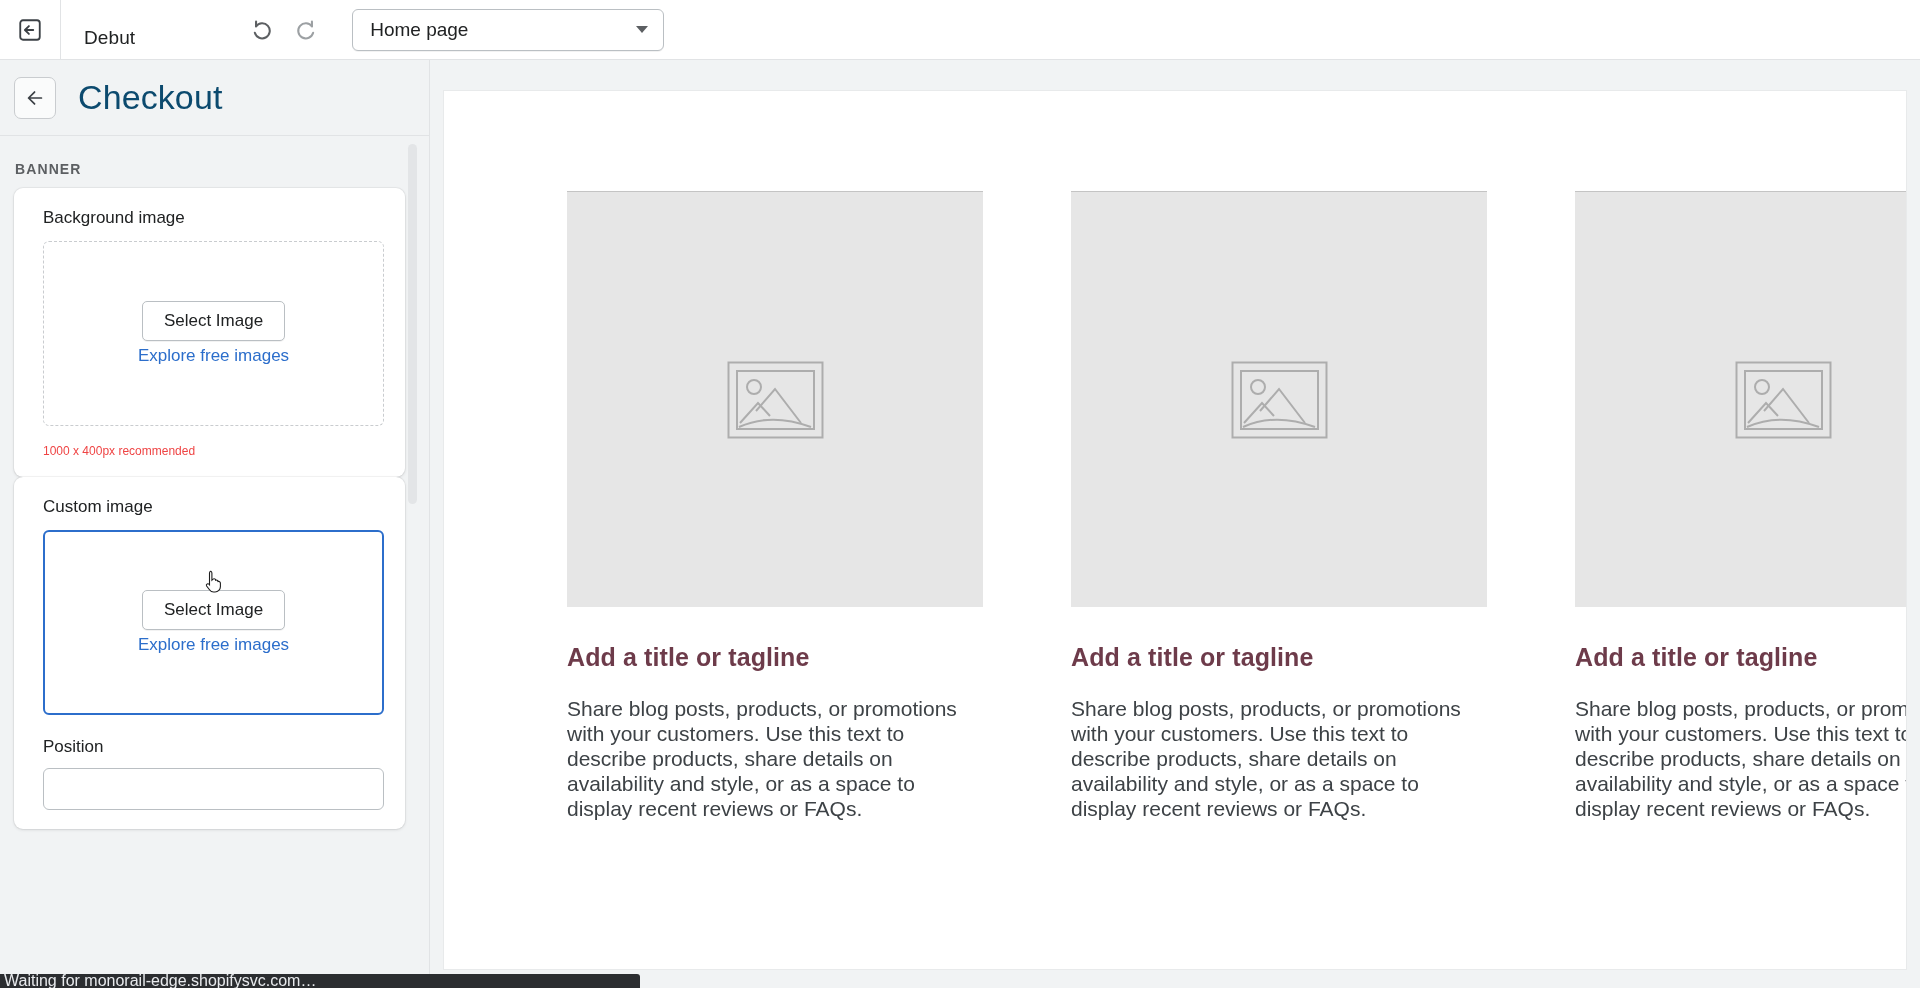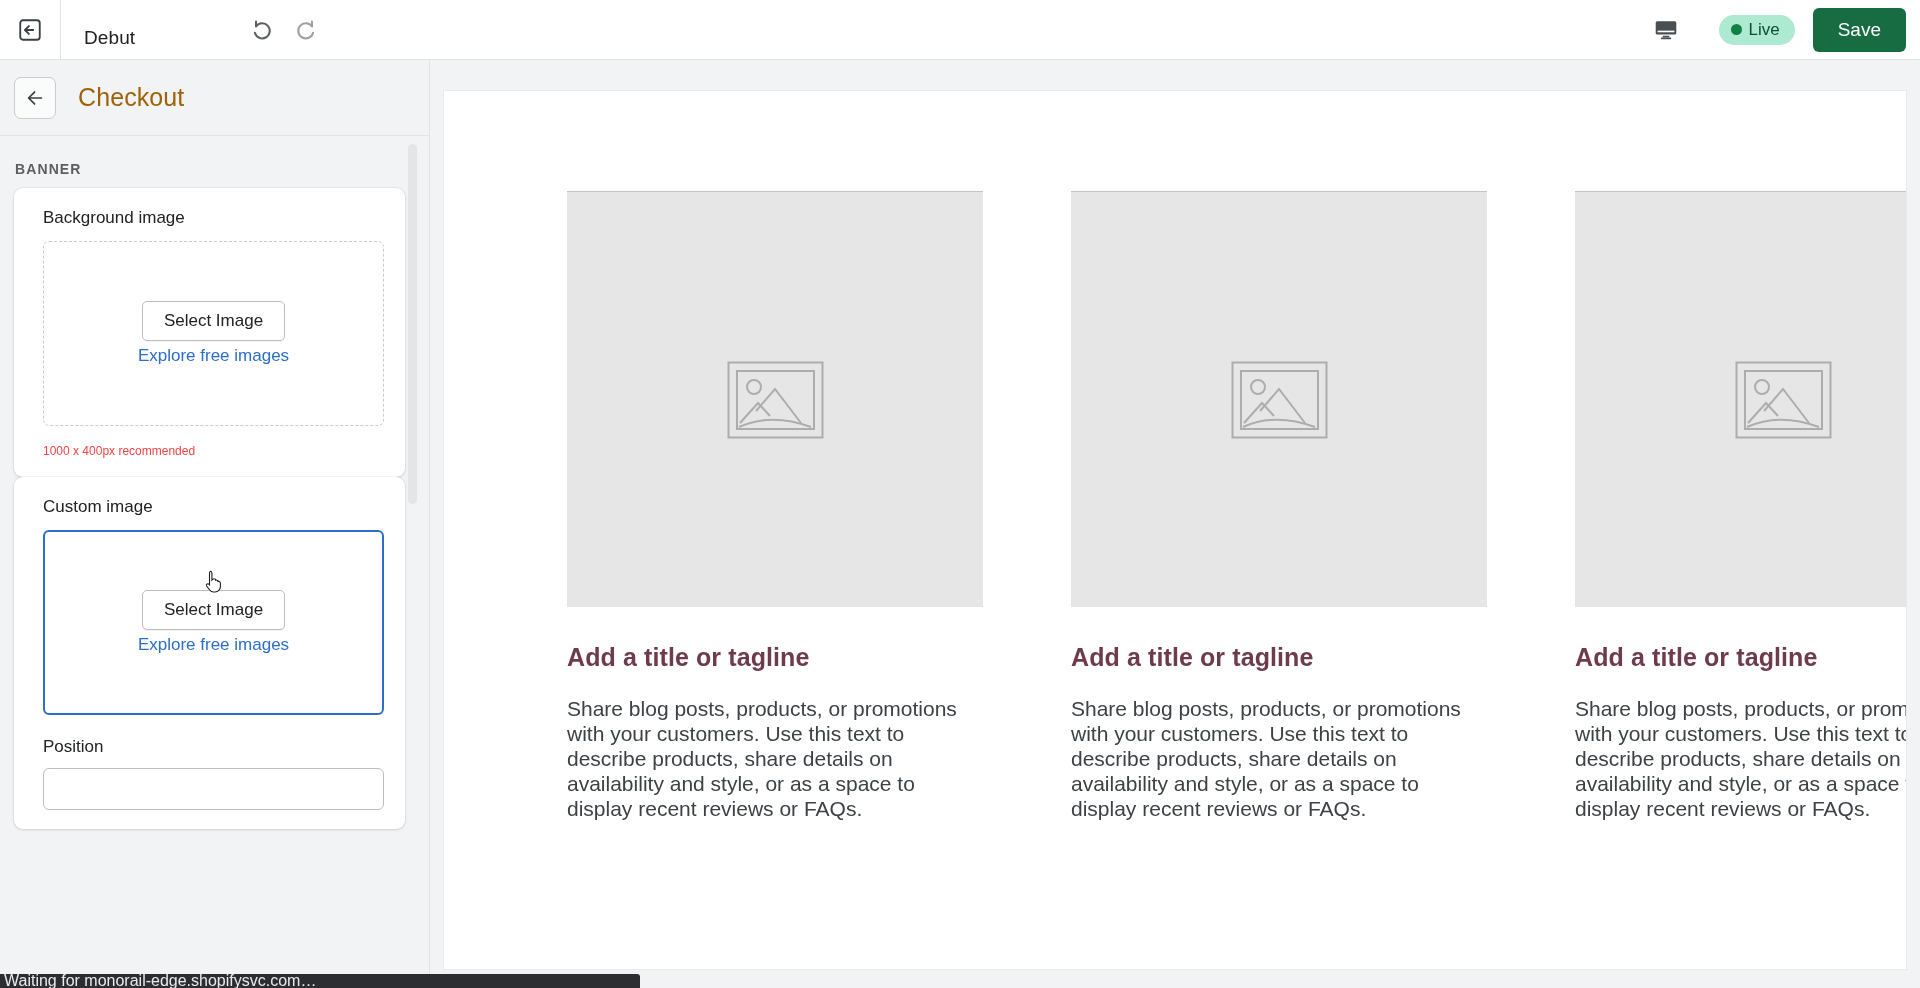--- a/index.html
+++ b/index.html
@@ -88,21 +88,21 @@
     padding-left: 14px; gap: 22px;
     border-bottom: 1px solid #e1e3e5;
     background: #f1f3f4;
   }
   .back-btn {
     width: 42px; height: 42px; border: 1px solid #c9cccf;
     border-radius: 7px; background: #fafbfb;
     display: flex; align-items: center; justify-content: center;
     cursor: pointer;
   }
-  .section-title { font-size: 25px; color: #a16207; letter-spacing: .1px; }
+  .section-title { font-size: 34px; color: #0c4a6e; letter-spacing: .1px; }
 
   .sidebar-scroll {
     height: 852px; overflow: hidden; position: relative;
     padding: 0 24px 0 14px;
   }
   .group-label {
     font-size: 14px; font-weight: bold; letter-spacing: 1.1px;
     color: #5c5f62; text-transform: uppercase;
     padding: 25px 0 11px 1px;
   }
@@ -213,36 +213,25 @@
       </svg>
     </div>
     <div class="icon-btn">
       <svg width="26" height="26" viewBox="0 0 24 24" fill="none" stroke="#9ca0a3" stroke-width="1.9" stroke-linecap="round">
         <path d="M17.5 8.5V4.2"></path>
         <path d="M17.5 8.6a7 7 0 1 0 1.1 6"></path>
       </svg>
     </div>
   </div>
 
-
-  <div class="topbar-right">
-    <div class="device-icon">
-      <svg width="26" height="26" viewBox="0 0 24 24" fill="#4a4f54">
-        <rect x="2.5" y="4" width="19" height="12.2" rx="1.4"></rect>
-        <rect x="9" y="17.3" width="6" height="1.6" fill="#4a4f54"></rect>
-        <rect x="7.2" y="19" width="9.6" height="1.5" rx=".7" fill="#4a4f54"></rect>
-        <rect x="4.2" y="12.6" width="15.6" height="1.5" fill="#ffffff"></rect>
-      </svg>
-    </div>
-    <div class="live-pill">
-      <span class="live-dot"></span>
-      <span>Live</span>
-    </div>
-    <button class="save-btn">Save</button>
-  </div>
+  <div class="page-select">
+    <span class="page-select-label">Home page</span>
+    <span class="caret"></span>
+  </div>
+
 </div>
 
 <div class="sidebar">
   <div class="sidebar-head">
     <div class="back-btn">
       <svg width="22" height="22" viewBox="0 0 24 24" fill="none" stroke="#3b4045" stroke-width="1.9" stroke-linecap="round" stroke-linejoin="round">
         <path d="M19 12H5M11.5 5.5L5 12l6.5 6.5"></path>
       </svg>
     </div>
     <div class="section-title">Checkout</div>

